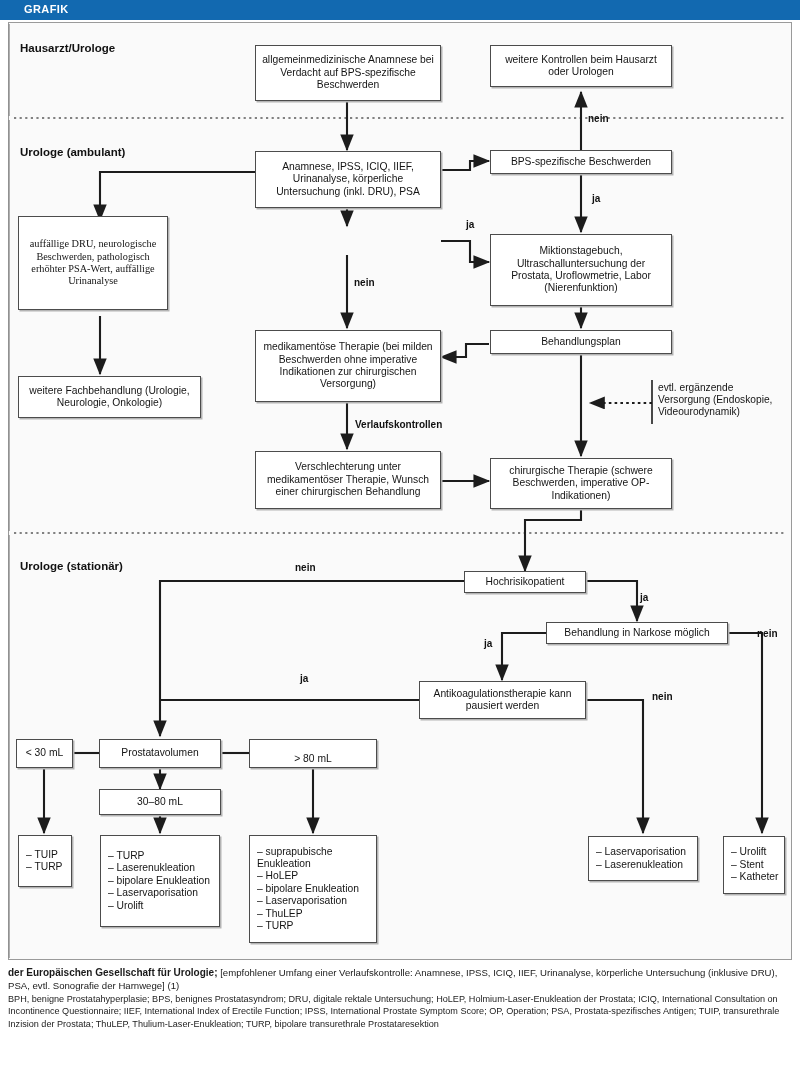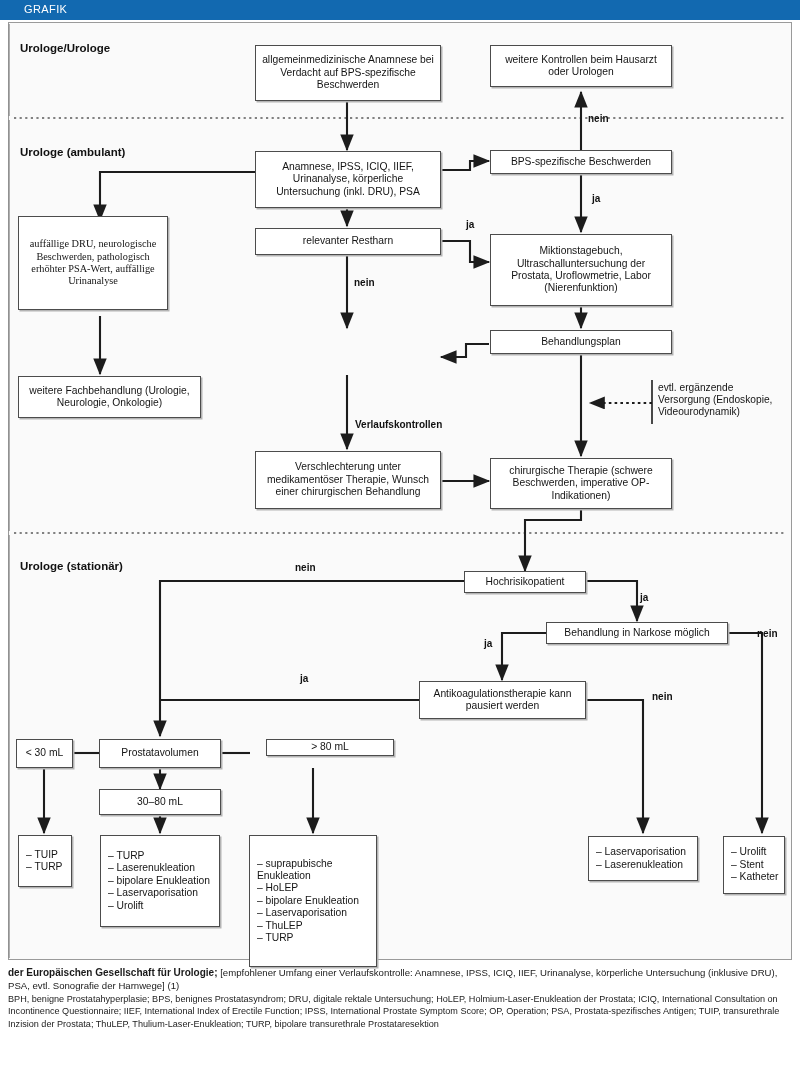--- a/index.html
+++ b/index.html
@@ -11,21 +11,21 @@
   }
   .page{position:relative;width:800px;height:1088px;overflow:hidden;background:#fff;}
 
   
   .header-bar{
     position:absolute;left:0;top:0;width:800px;height:20px;
     background:#1269b0;
   }
   .header-title{
     position:absolute;left:24px;top:3px;
-    font-size:11px;font-weight:normal;letter-spacing:.4px;color:#ffffff;
+    font-size:11px;font-weight:bold;letter-spacing:.4px;color:#ffffff;
   }
 
   
   .chart-frame{
     position:absolute;left:8px;top:22px;width:784px;height:938px;
     background:#fafafa;
     border:1px solid #9a9a9a;
     box-sizing:border-box;
   }
 
@@ -70,21 +70,21 @@
 </head>
 <body>
 
 <div class="page">
 
   <div class="header-bar"></div>
   <div class="header-title">GRAFIK</div>
 
   <div class="chart-frame"></div>
 
-  <div class="lane-label" style="left:20px;top:42px;">Urologe/Urologe</div>
+  <div class="lane-label" style="left:20px;top:42px;">Hausarzt/Urologe</div>
   <div class="lane-label" style="left:20px;top:146px;">Urologe (ambulant)</div>
   <div class="lane-label" style="left:20px;top:560px;">Urologe (stationär)</div>
 
   <svg class="diagram" viewBox="0 0 800 962">
     <defs>
       <marker id="ah" markerWidth="9" markerHeight="9" refX="7.4" refY="3.2" orient="auto">
         <path d="M0,0 L8,3.2 L0,6.4 z" fill="#1c1c1c"></path>
       </marker>
       <marker id="ahs" markerWidth="9" markerHeight="9" refX="7.4" refY="3.2" orient="auto">
         <path d="M0,0 L8,3.2 L0,6.4 z" fill="#1c1c1c"></path>
@@ -167,36 +167,36 @@
   </div>
 
   <div class="nodebox" style="left:255px;top:151px;width:186px;height:57px;">
     <span class="inner">Anamnese, IPSS, ICIQ, IIEF, Urinanalyse, körperliche Untersuchung (inkl. DRU), PSA</span>
   </div>
 
   <div class="nodebox" style="left:490px;top:150px;width:182px;height:24px;">
     <span class="inner">BPS-spezifische Beschwerden</span>
   </div>
 
-  <div class="nodebox" style="left:255px;top:228px;width:186px;height:27px;">
-    <span class="inner">relevanter Restharn</span>
-  </div>
 
   <div class="nodebox" style="left:18px;top:216px;width:150px;height:94px;font-family:Liberation Serif, serif;">
     <span class="inner">auffällige DRU, neurologische Beschwerden, pathologisch erhöhter PSA-Wert, auffällige Urinanalyse</span>
   </div>
 
   <div class="nodebox" style="left:490px;top:234px;width:182px;height:72px;">
     <span class="inner">Miktionstagebuch, Ultraschalluntersuchung der Prostata, Uroflowmetrie, Labor (Nierenfunktion)</span>
   </div>
 
   <div class="nodebox" style="left:18px;top:376px;width:183px;height:42px;">
     <span class="inner">weitere Fachbehandlung (Urologie, Neurologie, Onkologie)</span>
   </div>
 
+  <div class="nodebox" style="left:255px;top:330px;width:186px;height:72px;">
+    <span class="inner">medikamentöse Therapie (bei milden Beschwerden ohne imperative Indikationen zur chirurgischen Versorgung)</span>
+  </div>
 
   <div class="nodebox" style="left:490px;top:330px;width:182px;height:24px;">
     <span class="inner">Behandlungsplan</span>
   </div>
 
   <div class="nodebox" style="left:255px;top:451px;width:186px;height:58px;">
     <span class="inner">Verschlechterung unter medikamentöser Therapie, Wunsch einer chirurgischen Behandlung</span>
   </div>
 
   <div class="nodebox" style="left:490px;top:458px;width:182px;height:51px;">
@@ -216,42 +216,42 @@
   </div>
 
   <div class="nodebox" style="left:16px;top:739px;width:57px;height:29px;">
     <span class="inner">&lt; 30 mL</span>
   </div>
 
   <div class="nodebox" style="left:99px;top:739px;width:122px;height:29px;">
     <span class="inner">Prostatavolumen</span>
   </div>
 
-  <div class="nodebox" style="left:266px;top:739px;width:128px;height:17px;">
+  <div class="nodebox" style="left:249px;top:739px;width:128px;height:29px;align-items:flex-end;">
     <span class="inner">&gt; 80 mL</span>
   </div>
 
   <div class="nodebox" style="left:99px;top:789px;width:122px;height:26px;">
     <span class="inner">30–80 mL</span>
   </div>
 
   <div class="nodebox left" style="left:18px;top:835px;width:54px;height:52px;white-space:pre-line;">
     <span class="inner">– TUIP
 – TURP</span>
   </div>
 
   <div class="nodebox left" style="left:100px;top:835px;width:120px;height:92px;white-space:pre-line;">
     <span class="inner">– TURP
 – Laserenukleation
 – bipolare Enukleation
 – Laservaporisation
 – Urolift</span>
   </div>
 
-  <div class="nodebox left" style="left:249px;top:835px;width:128px;height:132px;white-space:pre-line;">
+  <div class="nodebox left" style="left:249px;top:835px;width:128px;height:108px;white-space:pre-line;">
     <span class="inner">– suprapubische Enukleation
 – HoLEP
 – bipolare Enukleation
 – Laservaporisation
 – ThuLEP
 – TURP</span>
   </div>
 
   <div class="nodebox left" style="left:588px;top:836px;width:110px;height:45px;white-space:pre-line;">
     <span class="inner">– Laservaporisation

